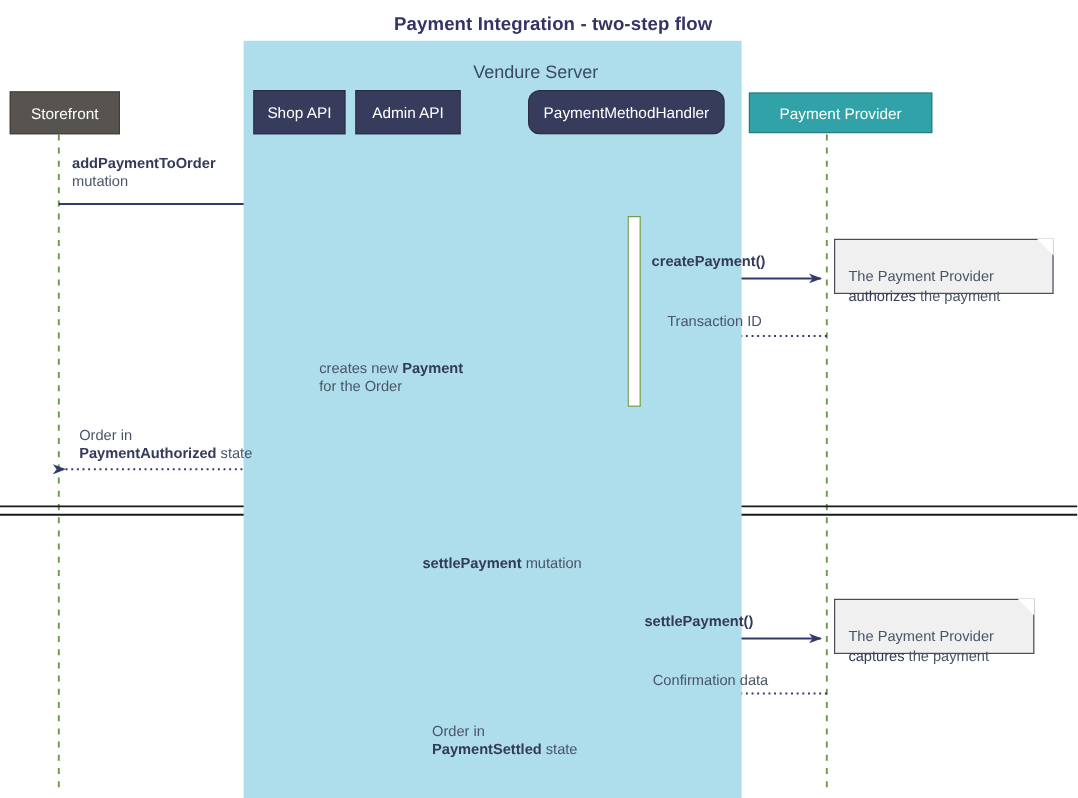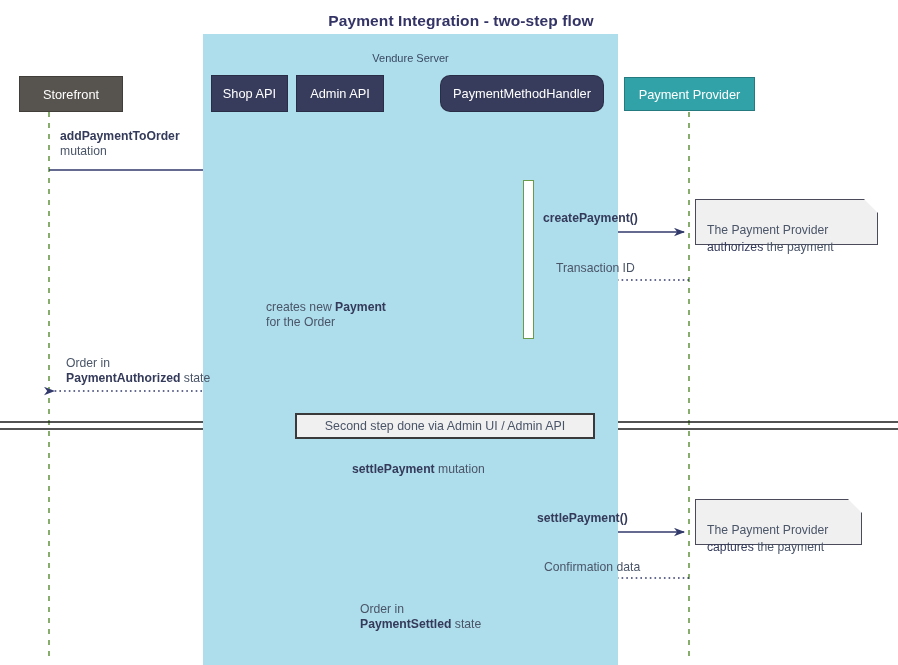--- a/index.html
+++ b/index.html
@@ -41,22 +41,23 @@
   }
 
   
   .group-box {
     position: absolute;
     background: #aeddeb;
   }
   .group-label {
     position: absolute;
     text-align: center;
-    font-size: 11px;
+    font-size: 15px;
     color: #3a4a63;
+    padding-left: 36px;
   }
 
   
   .participant {
     position: absolute;
     box-sizing: border-box;
     display: flex;
     align-items: center;
     justify-content: center;
     color: #ffffff;
@@ -180,37 +181,37 @@
       <path d="M863,200 L863,214 L877,214"></path>
       <path d="M847,500 L847,514 L861,514"></path>
     </g>
   </svg>
 
   <div class="diagram-title">Payment Integration - two-step flow</div>
 
   <div class="group-box" style="left:203px; top:34px; width:415px; height:631px;"></div>
   <div class="group-label" style="left:203px; top:52px; width:415px;">Vendure Server</div>
 
-  <div class="participant" style="left:19px; top:76px; width:104px; height:36px; background:#57534e;">
+  <div class="participant" style="left:8px; top:76px; width:92px; height:36px; background:#57534e;">
     <span>Storefront</span>
   </div>
 
   <div class="participant" style="left:211px; top:75px; width:77px; height:37px; background:#373c5c;">
     <span>Shop API</span>
   </div>
 
   <div class="participant" style="left:296px; top:75px; width:88px; height:37px; background:#373c5c;">
     <span>Admin API</span>
   </div>
 
   <div class="participant" style="left:440px; top:75px; width:164px; height:37px; background:#373c5c;border-radius:10px;">
     <span>PaymentMethodHandler</span>
   </div>
 
-  <div class="participant" style="left:624px; top:77px; width:131px; height:34px; background:#31a3a8;">
+  <div class="participant" style="left:624px; top:77px; width:153px; height:34px; background:#31a3a8;">
     <span>Payment Provider</span>
   </div>
 
   <div class="activation" style="left:523px; top:180px; width:11px; height:159px;"></div>
 
   <div class="msg-label" style="left:60px; top:129px;">
     <div><b>addPaymentToOrder</b></div>
     <div><span>mutation</span></div>
   </div>
 
@@ -254,17 +255,14 @@
     <div><span>The Payment Provider</span></div>
     <div><b>authorizes</b><span> the payment</span></div>
   </div>
 
   <div class="note" style="left:695px; top:499px; width:167px; height:46px;">
     <div class="note-fold"></div>
     <div><span>The Payment Provider</span></div>
     <div><b>captures</b><span> the payment</span></div>
   </div>
 
-  <div class="divider-box" style="left:295px; top:413px; width:300px; height:26px;">
-    <span>Second step done via Admin UI / Admin API</span>
-  </div>
 
 </div>
 
 </body></html>

